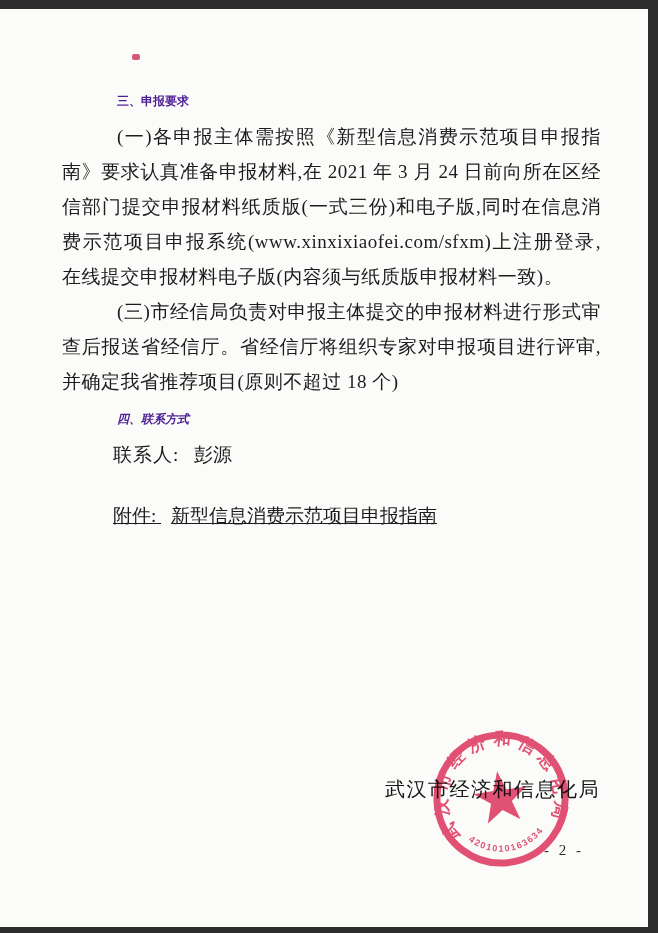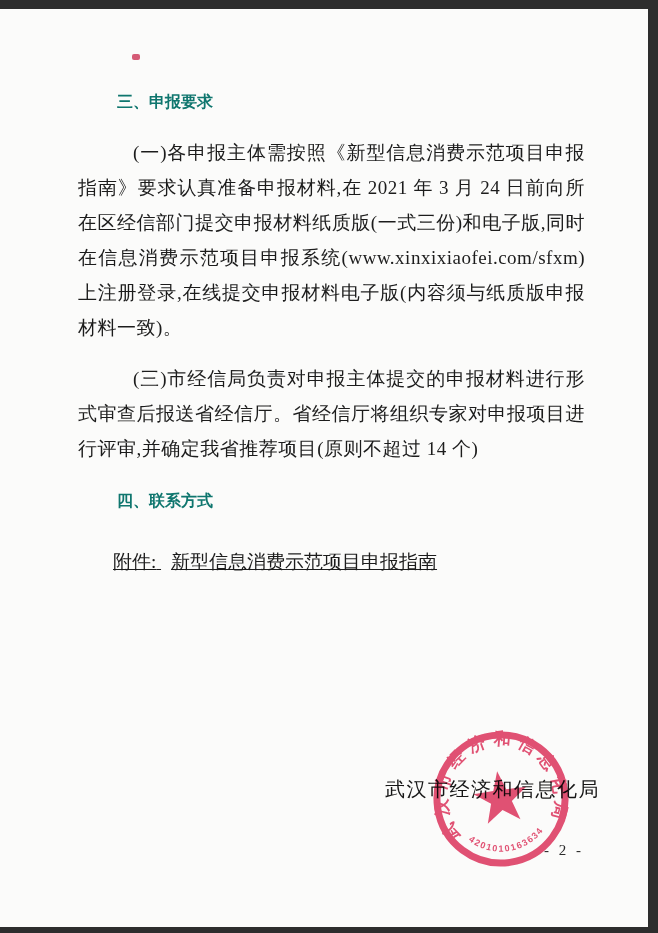--- a/index.html
+++ b/index.html
@@ -17,25 +17,25 @@
   .edge-bottom{left:0;bottom:0;width:658px;height:6px;}
   .speck{position:absolute;left:132px;top:54px;width:8px;height:6px;
          background:#cc3355;border-radius:2px;opacity:.8;}
   .content{
     position:absolute;left:62px;top:84px;width:539px;
     font-size:19px;line-height:35px;
   }
   .heading{
     margin:0;padding-left:55px;
     font-family:"Liberation Sans","DejaVu Sans",sans-serif;
-    font-weight:bold;font-size:16px;line-height:35px;color:#0f766e;
+    font-weight:bold;font-size:12px;line-height:35px;color:#4c1d95;
   }
-  .heading.sec4{margin-top:17px;}
+  .heading.sec4{margin-top:3px;font-style:italic;}
   .para{
-    margin:16px;text-indent:55px;text-align:justify;
+    margin:0;text-indent:55px;text-align:justify;
     letter-spacing:.5px;
   }
   .c-row{padding-left:51px;line-height:35px;}
   .c-label{letter-spacing:1px;}
   .c-value{margin-left:10px;}
   .attach-row{padding-left:51px;margin-top:26px;line-height:35px;text-decoration:underline;}
   .attach-title{margin-left:10px;}
   .sig-name{
     position:absolute;top:776px;right:58px;
     font-size:20px;letter-spacing:1.5px;color:#161616;
@@ -60,24 +60,28 @@
 <div class="scan">
 
   <div class="edge edge-top"></div>
   <div class="edge edge-right"></div>
   <div class="edge edge-bottom"></div>
   <div class="speck"></div>
 
   <div class="content">
     <h2 class="heading">三、申报要求</h2>
     <p class="para">(一)各申报主体需按照《新型信息消费示范项目申报指南》要求认真准备申报材料,在 2021 年 3 月 24 日前向所在区经信部门提交申报材料纸质版(一式三份)和电子版,同时在信息消费示范项目申报系统(www.xinxixiaofei.com/sfxm)上注册登录,在线提交申报材料电子版(内容须与纸质版申报材料一致)。</p>
-    <p class="para">(三)市经信局负责对申报主体提交的申报材料进行形式审查后报送省经信厅。省经信厅将组织专家对申报项目进行评审,并确定我省推荐项目(原则不超过 14 个)</p>
+    <p class="para">(三)市经信局负责对申报主体提交的申报材料进行形式审查后报送省经信厅。省经信厅将组织专家对申报项目进行评审,并确定我省推荐项目(原则不超过 18 个)</p>
 
     <h2 class="heading sec4">四、联系方式</h2>
 
+    <div class="c-row">
+      <span class="c-label">联系人:</span>
+      <span class="c-value">彭源</span>
+    </div>
 
     <div class="attach-row">
       <span>附件:</span>
       <span class="attach-title">新型信息消费示范项目申报指南</span>
     </div>
   </div>
 
   <div class="sig-name">武汉市经济和信息化局</div>
   <div class="page-num">- 2 -</div>
 

